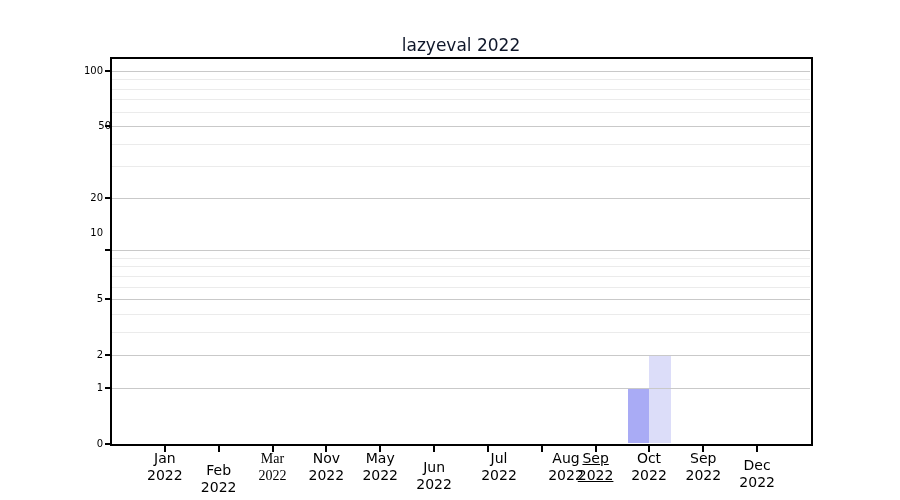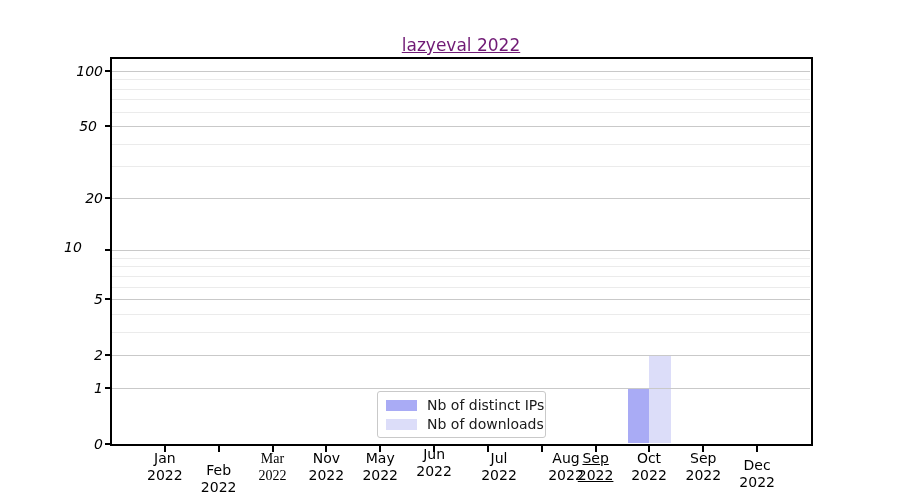--- a/index.html
+++ b/index.html
@@ -15,23 +15,22 @@
     background: #ffffff;
     overflow: hidden;
   }
   .chart-title {
     position: absolute;
     left: 111px;
     top: 35px;
     width: 700px;
     text-align: center;
     font-size: 17px;
-    color: #701a75;
+    color: #0f172a;
     z-index: 6;
-    text-decoration: underline;
   }
   #plot-area {
     position: absolute;
     left: 110px;
     top: 57px;
     width: 703px;
     height: 389px;
     border: 2px solid #000000;
     box-sizing: border-box;
     background: transparent;
@@ -40,24 +39,23 @@
   .gridline { position: absolute; height: 1px; z-index: 2; }
   .bar { position: absolute; z-index: 1; }
   .ytick-mark { position: absolute; width: 6px; height: 2px; background: #000000; z-index: 4; }
   .xtick-mark { position: absolute; width: 2px; height: 6px; background: #000000; z-index: 4; }
   .ytick-label {
     position: absolute;
     width: 60px;
     height: 20px;
     line-height: 20px;
     text-align: right;
-    font-size: 14px;
+    font-size: 10px;
     color: #000000;
     z-index: 4;
-    font-style: italic;
   }
   .xtick-label {
     position: absolute;
     width: 80px;
     text-align: center;
     font-size: 14px;
     line-height: 17px;
     color: #000000;
     white-space: pre;
     z-index: 4;
@@ -96,30 +94,20 @@
   }
 </style>
 </head>
 <body>
 
 <div id="figure">
   <div class="chart-title">lazyeval 2022</div>
 
   <div id="plot-area"></div>
 
-  <div class="legend">
-    <div class="legend-row">
-      <span class="legend-swatch" id="swatch-0" style="background: rgb(169, 171, 245);"></span>
-      <span class="legend-label">Nb of distinct IPs</span>
-    </div>
-    <div class="legend-row">
-      <span class="legend-swatch" id="swatch-1" style="background: rgb(220, 221, 249);"></span>
-      <span class="legend-label">Nb of downloads</span>
-    </div>
-  </div>
 <div class="bar" style="left: 627.962px; top: 387.947px; width: 21.5px; height: 55.0533px; background: rgb(169, 171, 245);"></div>
     <div class="bar" style="left: 649.462px; top: 355.158px; width: 21.5px; height: 87.8423px; background: rgb(220, 221, 249);"></div>
     <div class="gridline" style="left: 112px; top: 332px; width: 698px; background: rgb(235, 235, 235);"></div>
     <div class="gridline" style="left: 112px; top: 314px; width: 698px; background: rgb(235, 235, 235);"></div>
     <div class="gridline" style="left: 112px; top: 287px; width: 698px; background: rgb(235, 235, 235);"></div>
     <div class="gridline" style="left: 112px; top: 276px; width: 698px; background: rgb(235, 235, 235);"></div>
     <div class="gridline" style="left: 112px; top: 266px; width: 698px; background: rgb(235, 235, 235);"></div>
     <div class="gridline" style="left: 112px; top: 258px; width: 698px; background: rgb(235, 235, 235);"></div>
     <div class="gridline" style="left: 112px; top: 166px; width: 698px; background: rgb(235, 235, 235);"></div>
     <div class="gridline" style="left: 112px; top: 144px; width: 698px; background: rgb(235, 235, 235);"></div>
@@ -136,44 +124,44 @@
     <div class="gridline" style="left: 112px; top: 71px; width: 698px; background: rgb(201, 201, 201);"></div>
     <div class="ytick-mark" style="left: 105px; top: 443px;"></div>
     <div class="ytick-label" style="left: 43px; top: 434px;">0</div>
     <div class="ytick-mark" style="left: 105px; top: 386.947px;"></div>
     <div class="ytick-label" style="left: 43px; top: 377.947px;">1</div>
     <div class="ytick-mark" style="left: 105px; top: 354.158px;"></div>
     <div class="ytick-label" style="left: 43px; top: 345.158px;">2</div>
     <div class="ytick-mark" style="left: 105px; top: 298.104px;"></div>
     <div class="ytick-label" style="left: 43px; top: 289.104px;">5</div>
     <div class="ytick-mark" style="left: 105px; top: 249.088px;"></div>
-    <div class="ytick-label" style="left: 43px; top: 237px; text-align: center;">10</div>
+    <div class="ytick-label" style="left: 43px; top: 223px;">10</div>
     <div class="ytick-mark" style="left: 105px; top: 196.796px;"></div>
     <div class="ytick-label" style="left: 43px; top: 187.796px;">20</div>
     <div class="ytick-mark" style="left: 105px; top: 125.042px;"></div>
-    <div class="ytick-label" style="left: 37px; top: 116.042px;">50</div>
+    <div class="ytick-label" style="left: 51px; top: 116.042px;">50</div>
     <div class="ytick-mark" style="left: 105px; top: 69.7855px;"></div>
     <div class="ytick-label" style="left: 43px; top: 60.7855px;">100</div>
     <div class="xtick-mark" style="left: 163.846px; top: 446px;"></div>
     <div class="xtick-label" style="left: 124.846px; top: 450px;">Jan
 2022</div>
     <div class="xtick-mark" style="left: 217.692px; top: 446px;"></div>
     <div class="xtick-label" style="left: 178.692px; top: 462px;">Feb
 2022</div>
     <div class="xtick-mark" style="left: 271.538px; top: 446px;"></div>
     <div class="xtick-label" style="left: 232.538px; top: 450px; font-family: Liberation Serif, serif;">Mar
 2022</div>
     <div class="xtick-mark" style="left: 325.385px; top: 446px;"></div>
     <div class="xtick-label" style="left: 286.385px; top: 450px;">Nov
 2022</div>
     <div class="xtick-mark" style="left: 379.231px; top: 446px;"></div>
     <div class="xtick-label" style="left: 340.231px; top: 450px;">May
 2022</div>
     <div class="xtick-mark" style="left: 433.077px; top: 446px;"></div>
-    <div class="xtick-label" style="left: 394.077px; top: 446px;">Jun
+    <div class="xtick-label" style="left: 394.077px; top: 459px;">Jun
 2022</div>
     <div class="xtick-mark" style="left: 486.923px; top: 446px;"></div>
     <div class="xtick-label" style="left: 459px; top: 450px;">Jul
 2022</div>
     <div class="xtick-mark" style="left: 540.769px; top: 446px;"></div>
     <div class="xtick-label" style="left: 526px; top: 450px;">Aug
 2022</div>
     <div class="xtick-mark" style="left: 594.615px; top: 446px;"></div>
     <div class="xtick-label" style="left: 555.615px; top: 450px; text-decoration: underline;">Sep
 2022</div>

